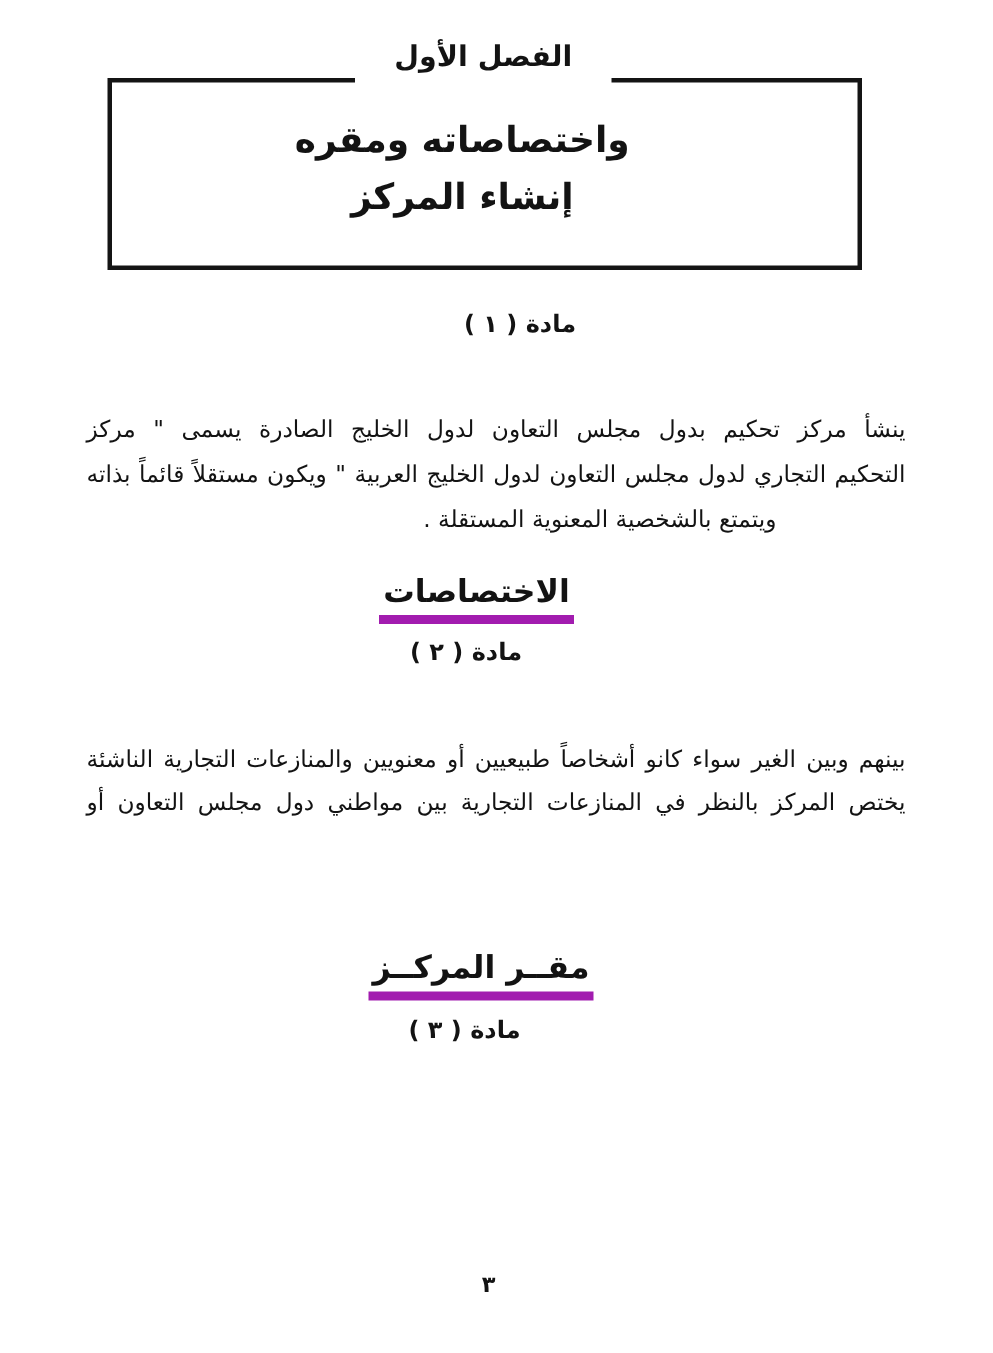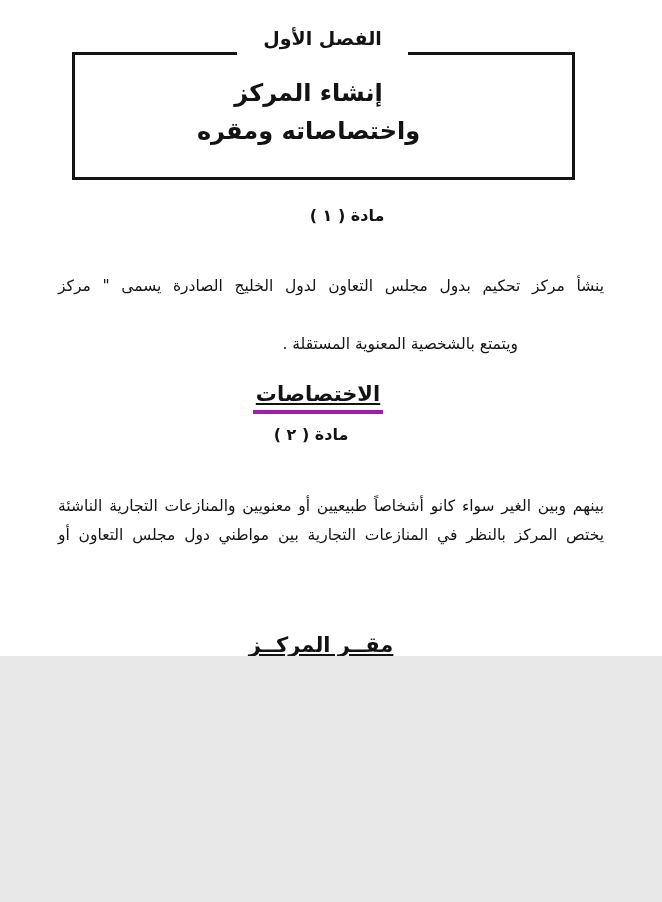--- a/index.html
+++ b/index.html
@@ -1,18 +1,18 @@
 <!DOCTYPE html>
 <html lang="ar"><head>
 <meta charset="utf-8">
 <style>
   html,body { margin:0; padding:0; background:#e8e8e8; }
   .page {
     position:relative;
-    width:662px; height:656px;
+    width:662px; height:902px;
     margin:0 auto;
     background:#ffffff;
     color:#131313;
     font-family:"DejaVu Sans", sans-serif;
     direction:rtl;
     overflow:hidden;
   }
 
   
   .chapter-box {
@@ -43,66 +43,66 @@
   .art2-heading { top:425px; transform:translateX(-20px); }
   .art3-heading { top:677px; transform:translateX(-21px); }
 
   
   .sec-heading {
     position:absolute; left:0; right:0;
     text-align:center; font-weight:bold; font-size:21px;
   }
   .sec-heading .u {
     display:inline-block;
-    border-bottom:4px solid #a21caf;
+    border-bottom:6px solid #a21caf;
     padding:0 3px 4px 3px;
-    text-decoration:underline;
   }
   .sec-comp { top:382px; transform:translateX(-13px); }
   .sec-seat { top:633px; transform:translateX(-10px); }
 
   
   .para {
     position:absolute; right:58px; width:546px;
     font-size:15.5px;
     text-align:justify;
     letter-spacing:0;
   }
   .p1 { top:271px; line-height:30px; }
   .p2 { top:492px; line-height:29px; }
   .p3 { top:750px; line-height:26px; }
   .line.just { text-align-last:justify; }
-  .line.endline { text-align:right; text-align-last:right;margin-top:28px; }
+  .line.endline { text-align:right; text-align-last:right; }
   .p1 .endline { padding-left:0; padding-right:86px; }
   .p2 .endline { padding-right:74px; }
   .p3 .endline { padding-right:30px; }
   .b { font-weight:normal; }
 
   .page-number {
     position:absolute; top:847px; left:0; right:0;
     text-align:center; font-size:15px; font-weight:bold;
     transform:translateX(-5px);
   }
 </style>
 </head>
 <body>
 
 <div class="page">
 
   <div class="chapter-box"></div>
   <div class="chapter-label">الفصل الأول</div>
   <div class="box-titles">
+    <div>واختصاصاته ومقره</div>
     <div>إنشاء المركز</div>
-    <div>واختصاصاته ومقره</div>
   </div>
 
   <div class="art-heading art1-heading">مادة ( ١ )</div>
 
   <div class="para p1">
     <div class="line just"><span>ينشأ مركز تحكيم بدول مجلس التعاون لدول الخليج الصادرة يسمى " </span><span class="b">مركز</span></div>
+    <div class="line just"><span class="b">التحكيم التجاري لدول مجلس التعاون لدول الخليج العربية " </span><span>ويكون مستقلاً قائماً بذاته</span></div>
     <div class="line endline">ويتمتع بالشخصية المعنوية المستقلة .</div>
   </div>
 
   <div class="sec-heading sec-comp">
     <span class="u">الاختصاصات</span>
   </div>
   <div class="art-heading art2-heading">مادة ( ٢ )</div>
 
   <div class="para p2">
     <div class="line just">بينهم وبين الغير سواء كانو أشخاصاً طبيعيين أو معنويين والمنازعات التجارية الناشئة</div>

